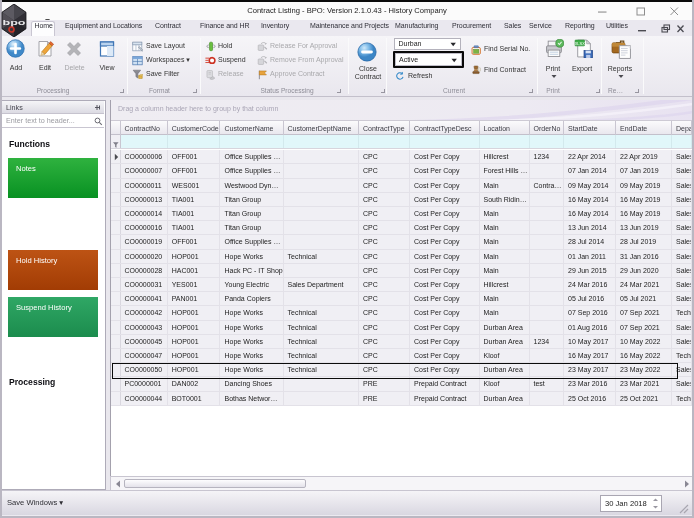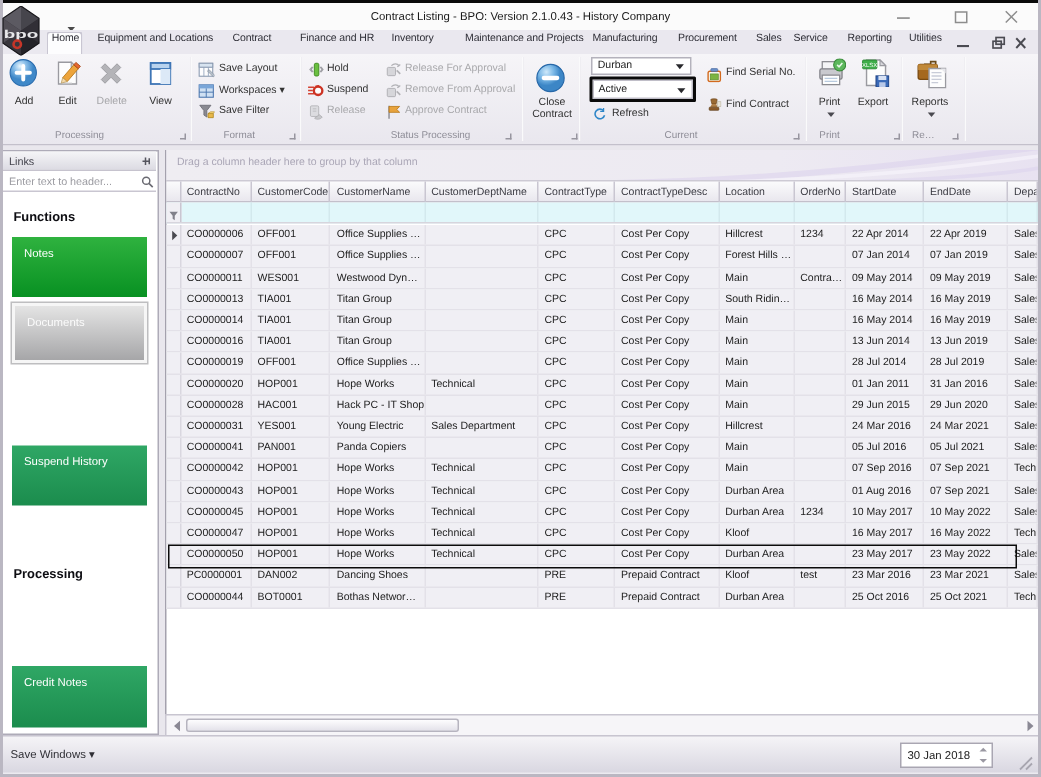--- a/index.html
+++ b/index.html
@@ -269,24 +269,23 @@
 <svg class="abs" style="left:92px;top:3px;z-index:3;" width="8" height="8" viewBox="0 0 8 8">
         <path d="M1 3.5 h4 M3 1 v5 M5.5 1.5 v4" stroke="#55555e" stroke-width="1"></path>
       </svg>
 <div id="lsearch">Enter text to header...</div>
 <svg class="abs" style="left:92px;top:16px;z-index:3;" width="9" height="9" viewBox="0 0 9 9">
         <circle cx="3.5" cy="3.5" r="2.4" fill="none" stroke="#6a6a72" stroke-width="1"></circle>
         <path d="M5.3 5.3 L7.8 7.8" stroke="#6a6a72" stroke-width="1.1"></path>
       </svg>
 <div class="lhead" style="top:38px;">Functions</div>
 <div class="lbtn" style="top:57px;background:linear-gradient(#2fb23f,#089122);">Notes</div>
-<div class="lbtn" style="top:101px;background:linear-gradient(#e4e4e4,#a6a6a8);border:2px solid #f6f6f6;box-shadow:0 0 0 1px #bebec0;color:#fcfcfc;">Documents</div>
+<div class="lbtn" style="top:149px;background:linear-gradient(#bd5314,#a23c04);">Hold History</div>
 <div class="lbtn" style="top:196px;background:linear-gradient(#2fa765,#1b8c4d);">Suspend History</div>
 <div class="lhead" style="top:276px;">Processing</div>
-<div class="lbtn" style="top:343.5px;background:linear-gradient(#2fa765,#1b8c4d);">Credit Notes</div>
 </div>
 <div id="grid">
 <div id="gpanel">
         <svg width="582" height="20" style="position:absolute;left:0;top:0;">
 <defs>
             <linearGradient id="sw" x1="0" y1="0" x2="1" y2="0">
 <stop offset="0%" stop-color="#efedf2"></stop>
               <stop offset="70%" stop-color="#edeaf2"></stop>
               <stop offset="100%" stop-color="#e8e2f1"></stop>
             </linearGradient>

